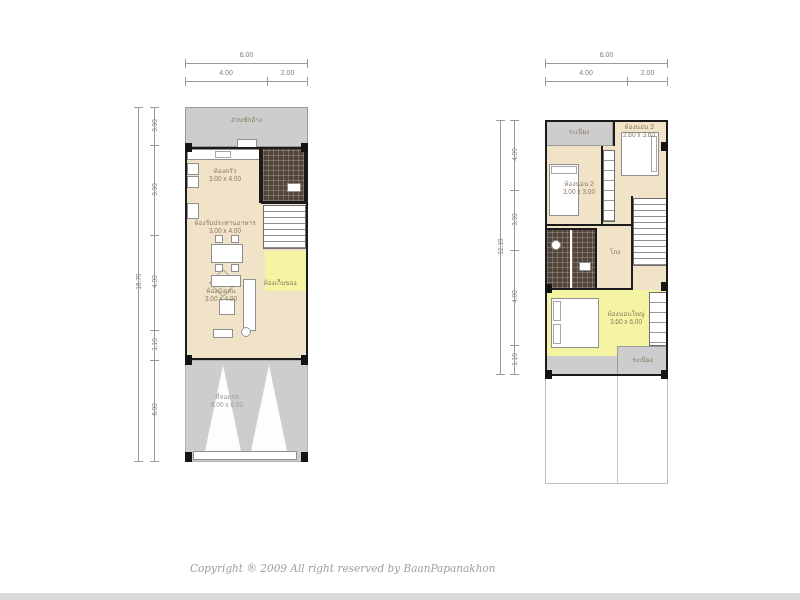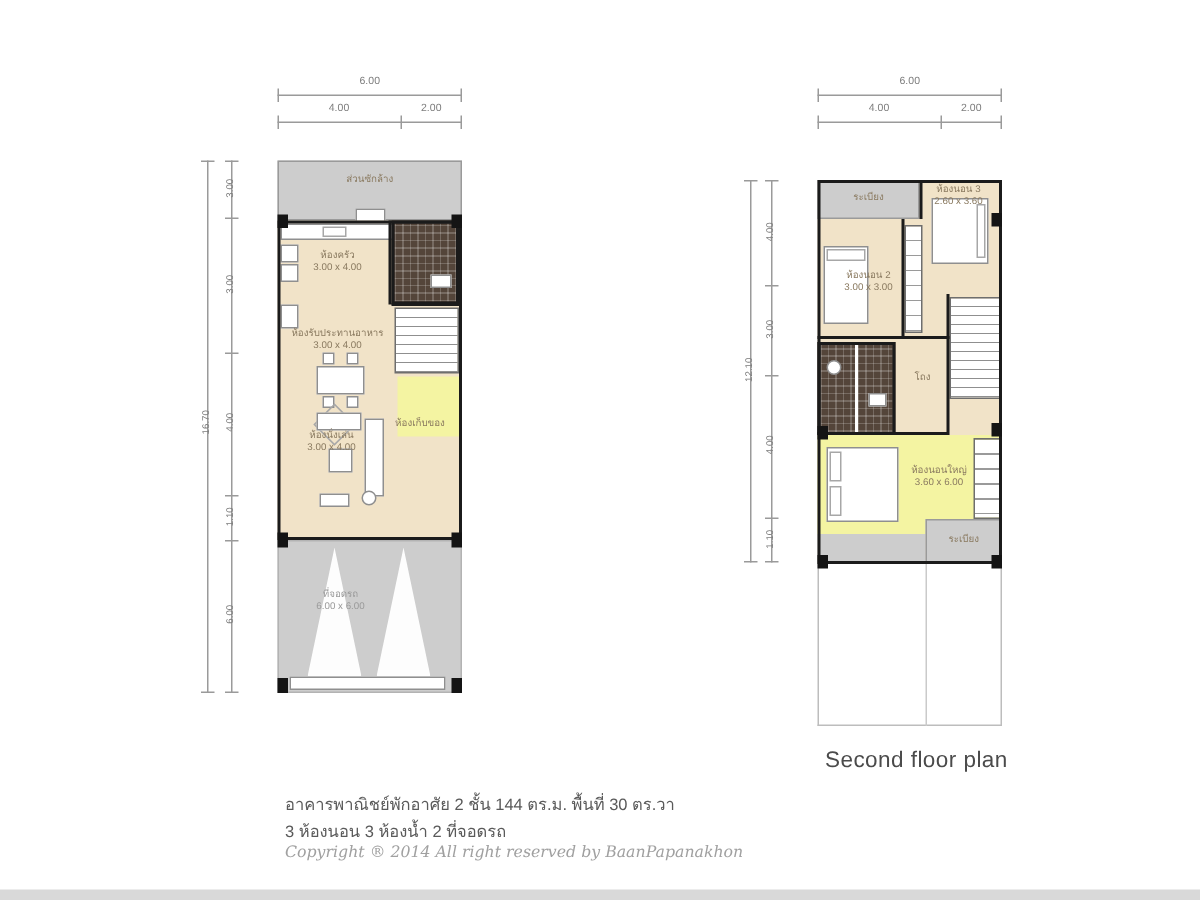--- a/index.html
+++ b/index.html
@@ -227,20 +227,17 @@
     <div class="a" style="left:0;top:256px;width:123px;height:108px;border:1px solid #bdbdbd;border-top:none"></div>
     <div class="a" style="left:72px;top:256px;width:0;height:108px;border-left:1px solid #cacaca"></div>
 
     <div class="a post" style="left:116px;top:22px;width:7px;height:9px"></div>
     <div class="a post" style="left:0;top:164px;width:7px;height:9px"></div>
     <div class="a post" style="left:116px;top:162px;width:7px;height:9px"></div>
     <div class="a post" style="left:0;top:250px;width:7px;height:9px"></div>
     <div class="a post" style="left:116px;top:250px;width:7px;height:9px"></div>
   </div>
 
-  <div class="a caption" style="left:550px;top:498px">Second floor plan</div>
-
-  <div class="a meta" style="left:190px;top:527px">อาคารพาณิชย์พักอาศัย 2 ชั้น 144 ตร.ม. พื้นที่ 30 ตร.วา</div>
-  <div class="a meta" style="left:190px;top:545px">3 ห้องนอน 3 ห้องน้ำ 2 ที่จอดรถ</div>
-  <div class="a copy" style="left:190px;top:562px">Copyright ® 2014 All right reserved by BaanPapanakhon</div>
+
+  <div class="a copy" style="left:190px;top:562px">Copyright ® 2009 All right reserved by BaanPapanakhon</div>
 
   <div class="a bottombar" style="left:0;top:593px;width:800px;height:7px"></div>
 </div>
 
 </body></html>

